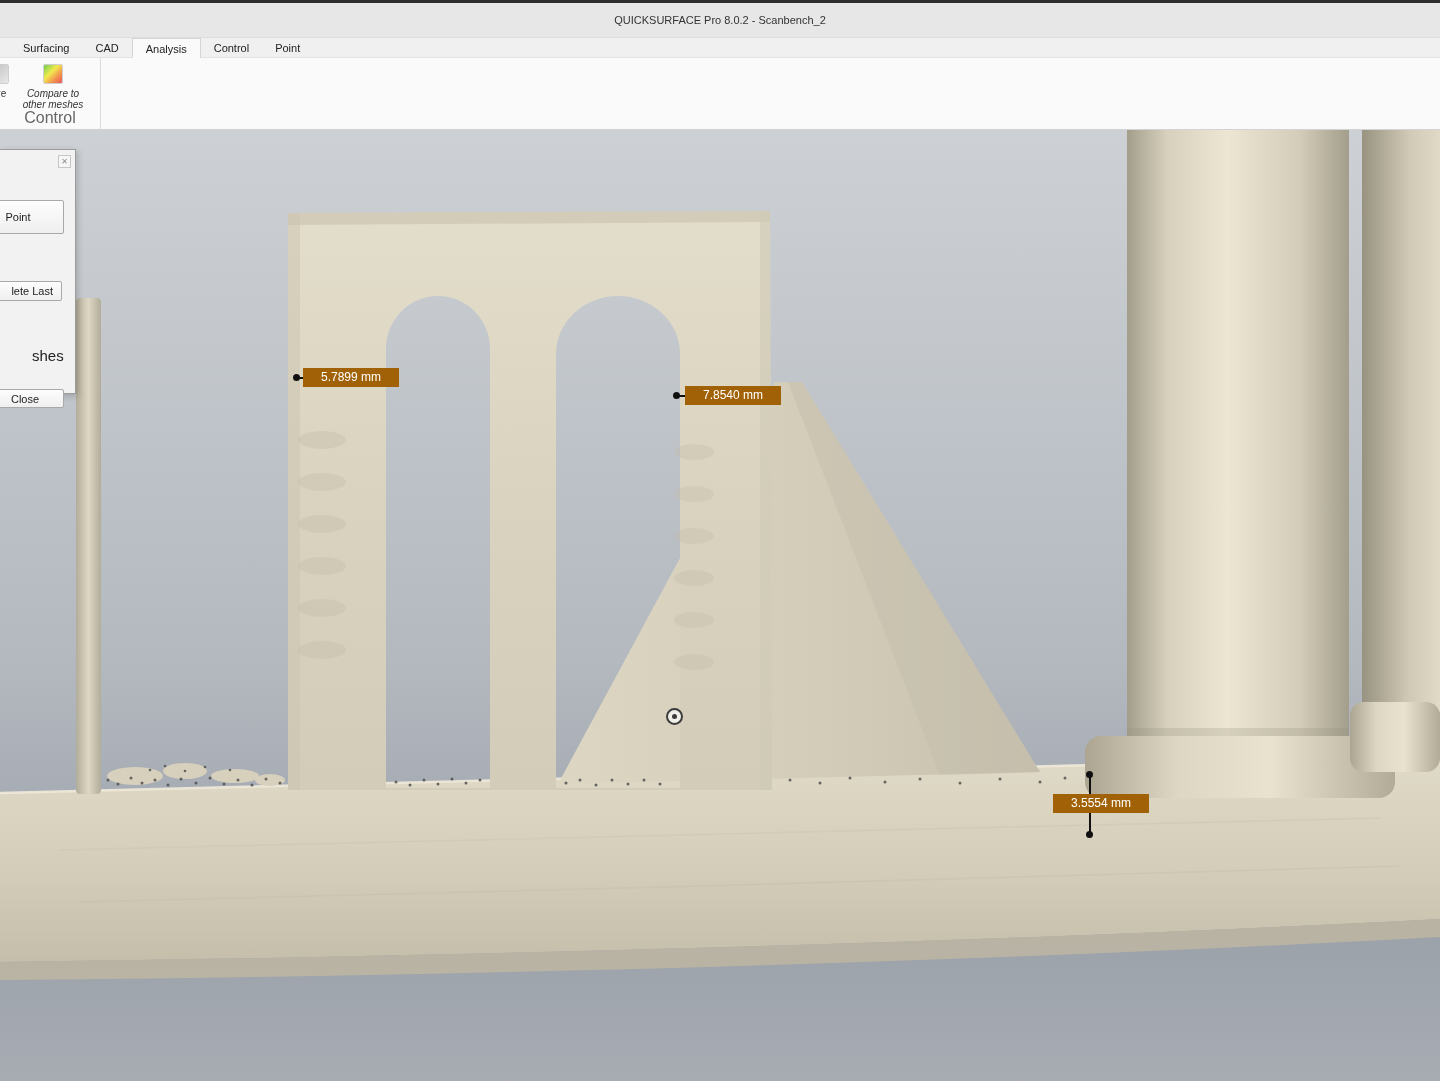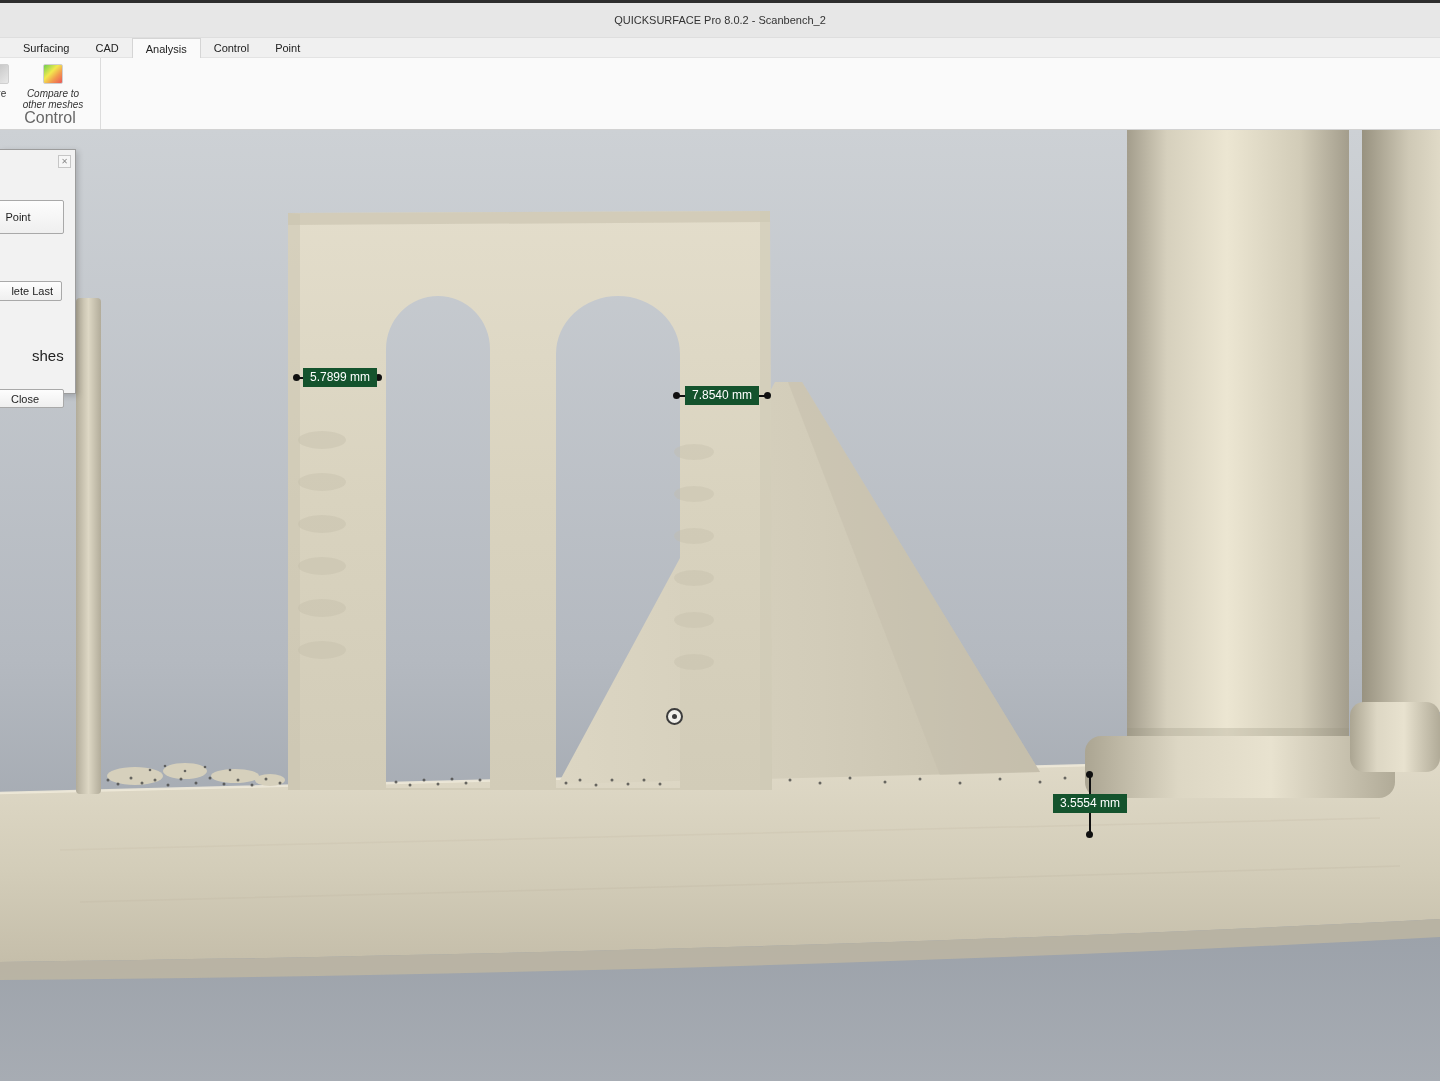--- a/index.html
+++ b/index.html
@@ -48,22 +48,22 @@
   .dlg-btn { position:absolute; background:linear-gradient(#fdfdfd,#efefef);
     border:1px solid #a9a9a9; border-radius:2px; font-size:11px; color:#1d1d1d;
     display:flex; align-items:center; justify-content:center; }
   .dlg-btn-point { left:-28px; top:50px; width:92px; height:34px; }
   .dlg-btn-delete-last { left:-40px; top:131px; width:102px; height:20px;
     justify-content:flex-end; padding-right:8px; }
   .dlg-btn-close { left:-14px; top:239px; width:78px; height:19px; }
   .dlg-text-fragment { position:absolute; left:2px; top:197px; font-size:15px; color:#222;margin-left:30px; }
 
   
-  .meas-label { position:absolute; background:#14532d; color:#fff; font-size:12px;
-    padding:2px 7px 3px; white-space:nowrap; z-index:4; }
+  .meas-label { position:absolute; background:#a16207; color:#fff; font-size:12px;
+    padding:2px 18px 3px; white-space:nowrap; z-index:4; }
   .meas-dot { position:absolute; width:7px; height:7px; border-radius:50%;
     background:#101010; z-index:4; }
   .meas-line-h { position:absolute; height:2px; background:#101010; z-index:3; }
   .meas-line-v { position:absolute; width:2px; background:#101010; z-index:3; }
 
   .rotation-center { position:absolute; left:666px; top:578px; width:17px; height:17px;
     border:2px solid #3c3c3c; border-radius:50%; background:rgba(250,250,250,.75);
     z-index:3; display:flex; align-items:center; justify-content:center; }
   .rotation-center::after { content:""; width:5px; height:5px; border-radius:50%;
     background:#3c3c3c; }

